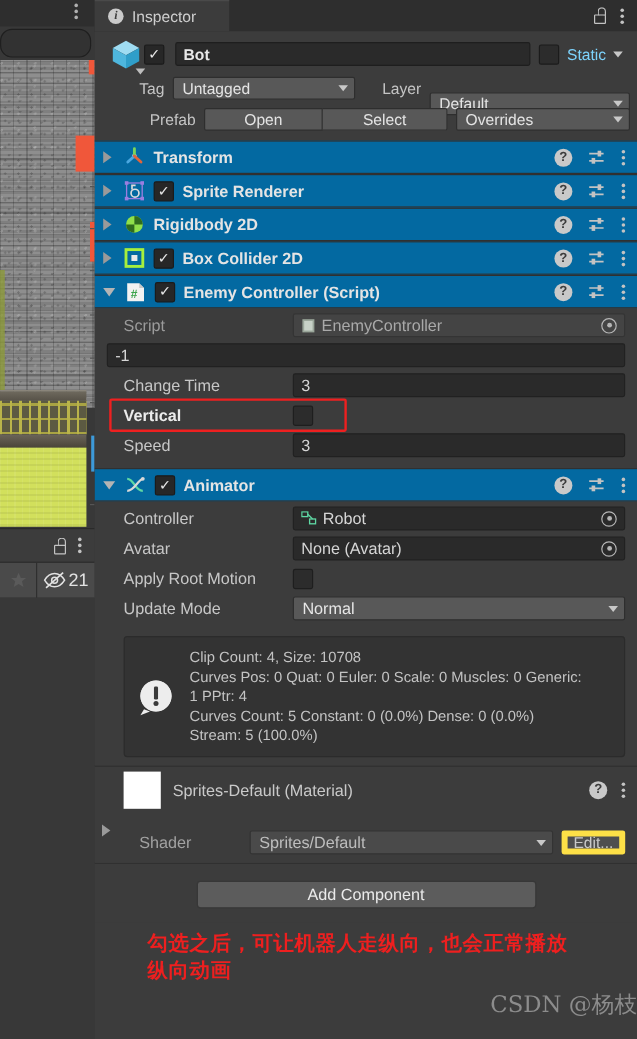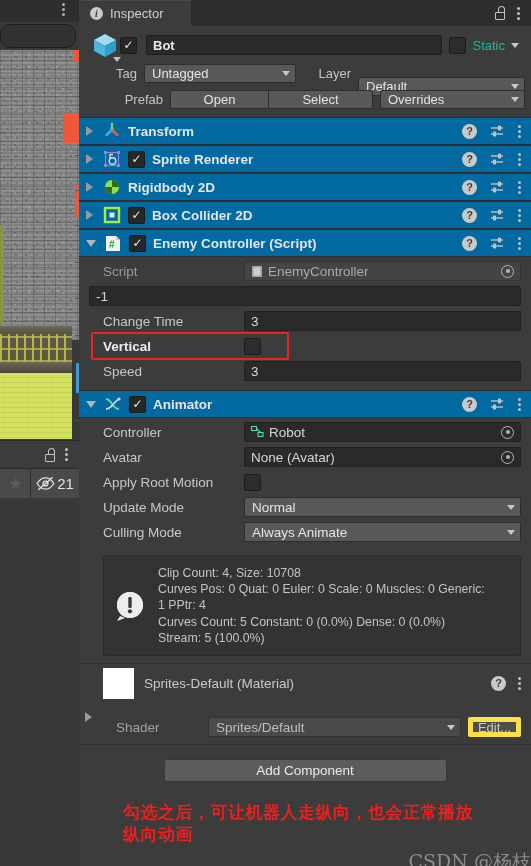--- a/index.html
+++ b/index.html
@@ -144,21 +144,21 @@
     color: #e8e8e8; font-size: 12px; line-height: 1; flex: 0 0 17px;
   }
   .chk.empty { background: #2c2c2c; }
   .name-field {
     flex: 1; height: 20px; margin: 0 7px 0 9px;
     background: #2a2a2a; border: 1px solid #1e1e1e; border-radius: 2px;
     display: flex; align-items: center; padding: 0 6px;
     color: #e9e9e9; font-size: 13px; font-weight: bold;
   }
   .static-wrap { display: flex; align-items: center; gap: 6px; padding-right: 6px; }
-  .static-lbl { color: #14b8a6; font-size: 13px; }
+  .static-lbl { color: #7dd3fc; font-size: 13px; }
   .caret { width: 0; height: 0; border-left: 4px solid transparent; border-right: 4px solid transparent; border-top: 5px solid #c8c8c8; }
 
   .go-row2, .go-row3 { display: flex; align-items: center; height: 24px; padding: 0 6px 0 11px; gap: 0; margin-top: 2px; }
   .fld-lbl { color: #c4c4c4; font-size: 13px; text-align: right; }
   .dd {
     height: 19px; background: #585858; border: 1px solid #2e2e2e; border-radius: 2px;
     display: flex; align-items: center; padding: 0 5px 0 7px;
     color: #e4e4e4; font-size: 13px;
   }
   .dd .caret { margin-left: auto; }
@@ -646,27 +646,20 @@
         <span class="plabel">Apply Root Motion</span>
         <span class="pchk"></span>
       </div>
       <div class="prow">
         <span class="plabel">Update Mode</span>
         <span class="pval-dd">
           <span>Normal</span>
           <span class="caret"></span>
         </span>
       </div>
-      <div class="prow">
-        <span class="plabel">Culling Mode</span>
-        <span class="pval-dd">
-          <span>Always Animate</span>
-          <span class="caret"></span>
-        </span>
-      </div>
     </div>
 
     <div class="infobox">
       <span class="warn-ic">
         <svg width="34" height="34" viewBox="0 0 34 34">
           <path d="M17 3 A13 13 0 1 1 16.9 3 Z M7 27 L4 32 L12 29 Z" fill="#ededed"></path>
           <circle cx="17" cy="16" r="13" fill="#ededed"></circle>
           <rect x="15.3" y="8" width="3.4" height="11" rx="1.2" fill="#3a3a3a"></rect>
           <circle cx="17" cy="22.3" r="2.1" fill="#3a3a3a"></circle>
         </svg>

